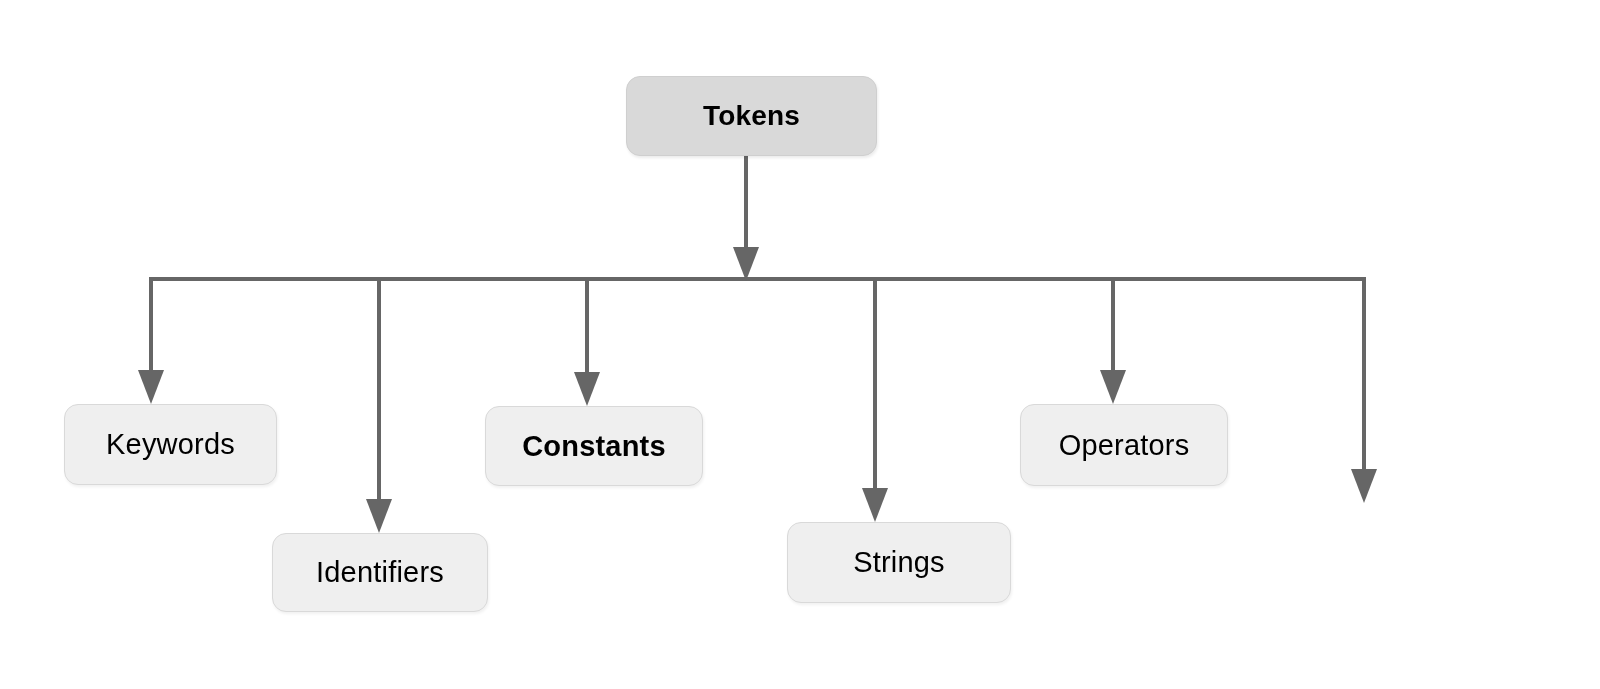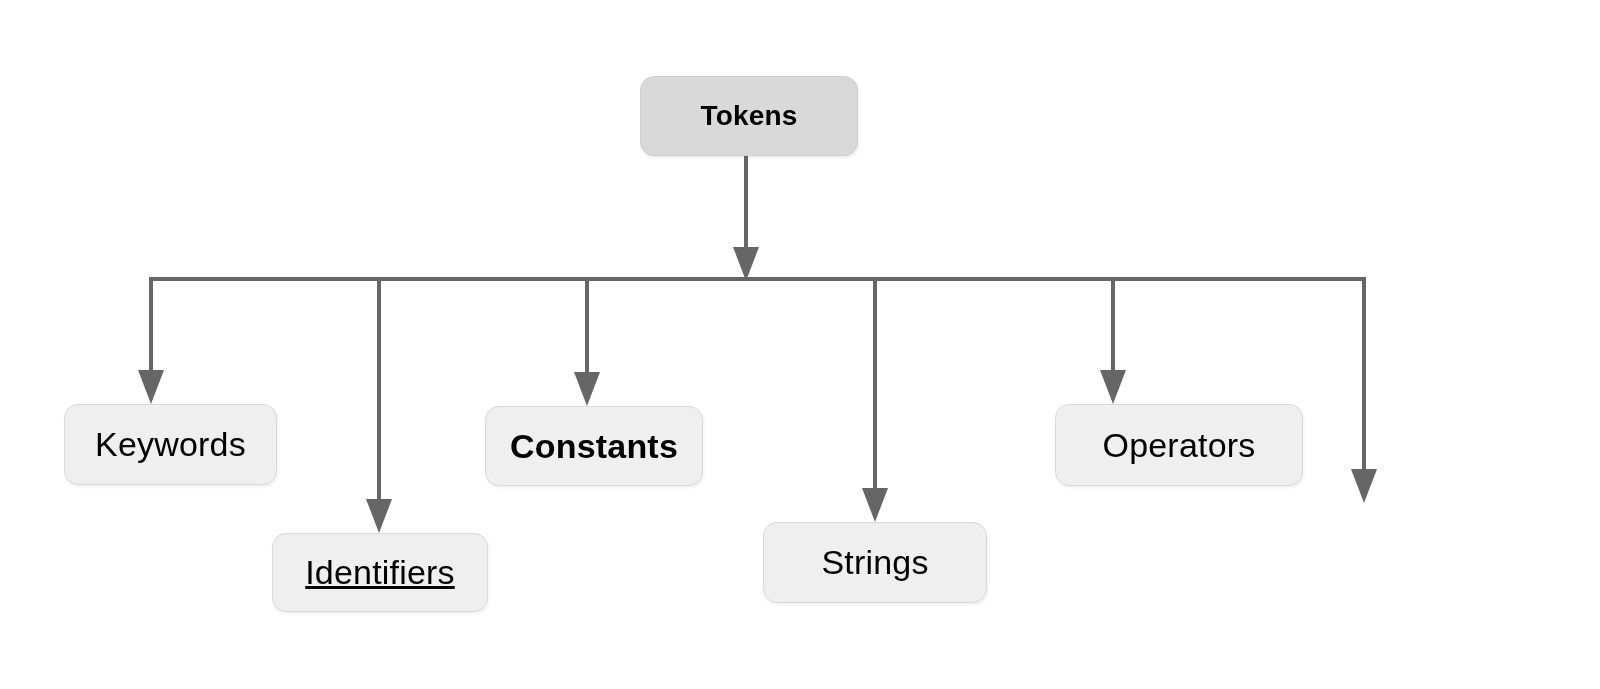--- a/index.html
+++ b/index.html
@@ -16,44 +16,44 @@
     left: 0; top: 0;
     width: 1600px; height: 689px;
   }
   .node {
     position: absolute;
     display: flex;
     align-items: center;
     justify-content: center;
     box-sizing: border-box;
     border-radius: 14px;
-    font-size: 34px;
+    font-size: 29px;
     color: #000000;
     letter-spacing: 0.2px;
     white-space: nowrap;
   }
   .node.root {
     background: #d9d9d9;
     border: 1px solid #cfcfcf;
     font-weight: bold;
     font-size: 28px;
     box-shadow: 1px 2px 3px rgba(0,0,0,0.08);
   }
   .node.child {
     background: #efefef;
     border: 1px solid #d9d9d9;
     box-shadow: 1px 2px 3px rgba(0,0,0,0.06);
   }
   
-  #node-tokens       { left: 640px;  top: 76px;  width: 218px; height: 80px; }
+  #node-tokens       { left: 626px;  top: 76px;  width: 251px; height: 80px; }
   #node-keywords     { left: 64px;   top: 404px; width: 213px; height: 81px; }
-  #node-identifiers  { left: 272px;  top: 533px; width: 216px; height: 79px; text-decoration: underline; }
+  #node-identifiers  { left: 272px;  top: 533px; width: 216px; height: 79px; }
   #node-constants    { left: 485px;  top: 406px; width: 218px; height: 80px; font-weight: bold; }
-  #node-strings      { left: 763px;  top: 522px; width: 224px; height: 81px; }
-  #node-operators    { left: 1020px; top: 404px; width: 248px; height: 82px; margin-left: 35px; }
+  #node-strings      { left: 787px;  top: 522px; width: 224px; height: 81px; }
+  #node-operators    { left: 1020px; top: 404px; width: 208px; height: 82px; }
   #node-others       { left: 1199px; top: 504px; width: 330px; height: 81px; }
 </style>
 </head>
 <body>
 
 <div id="canvas">
 
   <svg id="connectors" viewBox="0 0 1600 689" xmlns="http://www.w3.org/2000/svg">
     <g stroke="#666666" stroke-width="4" fill="none" stroke-linejoin="miter">
 

